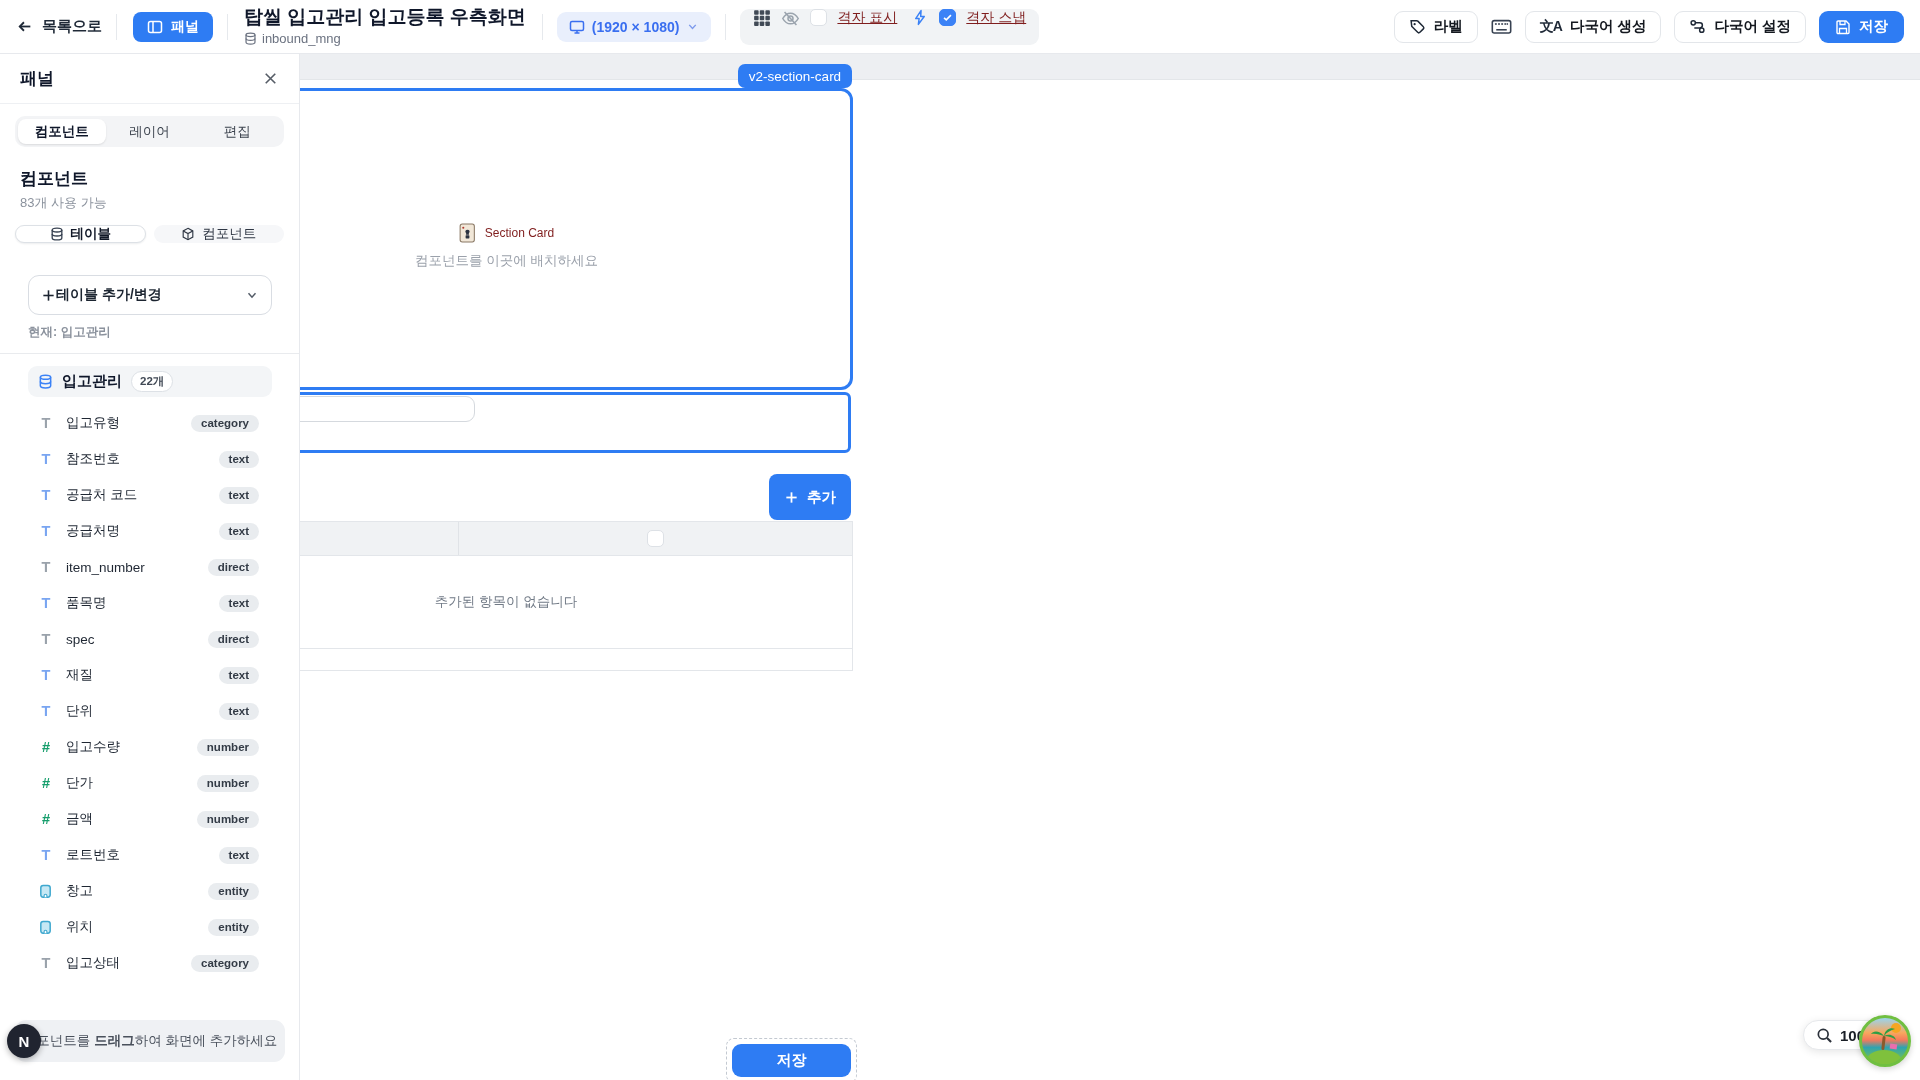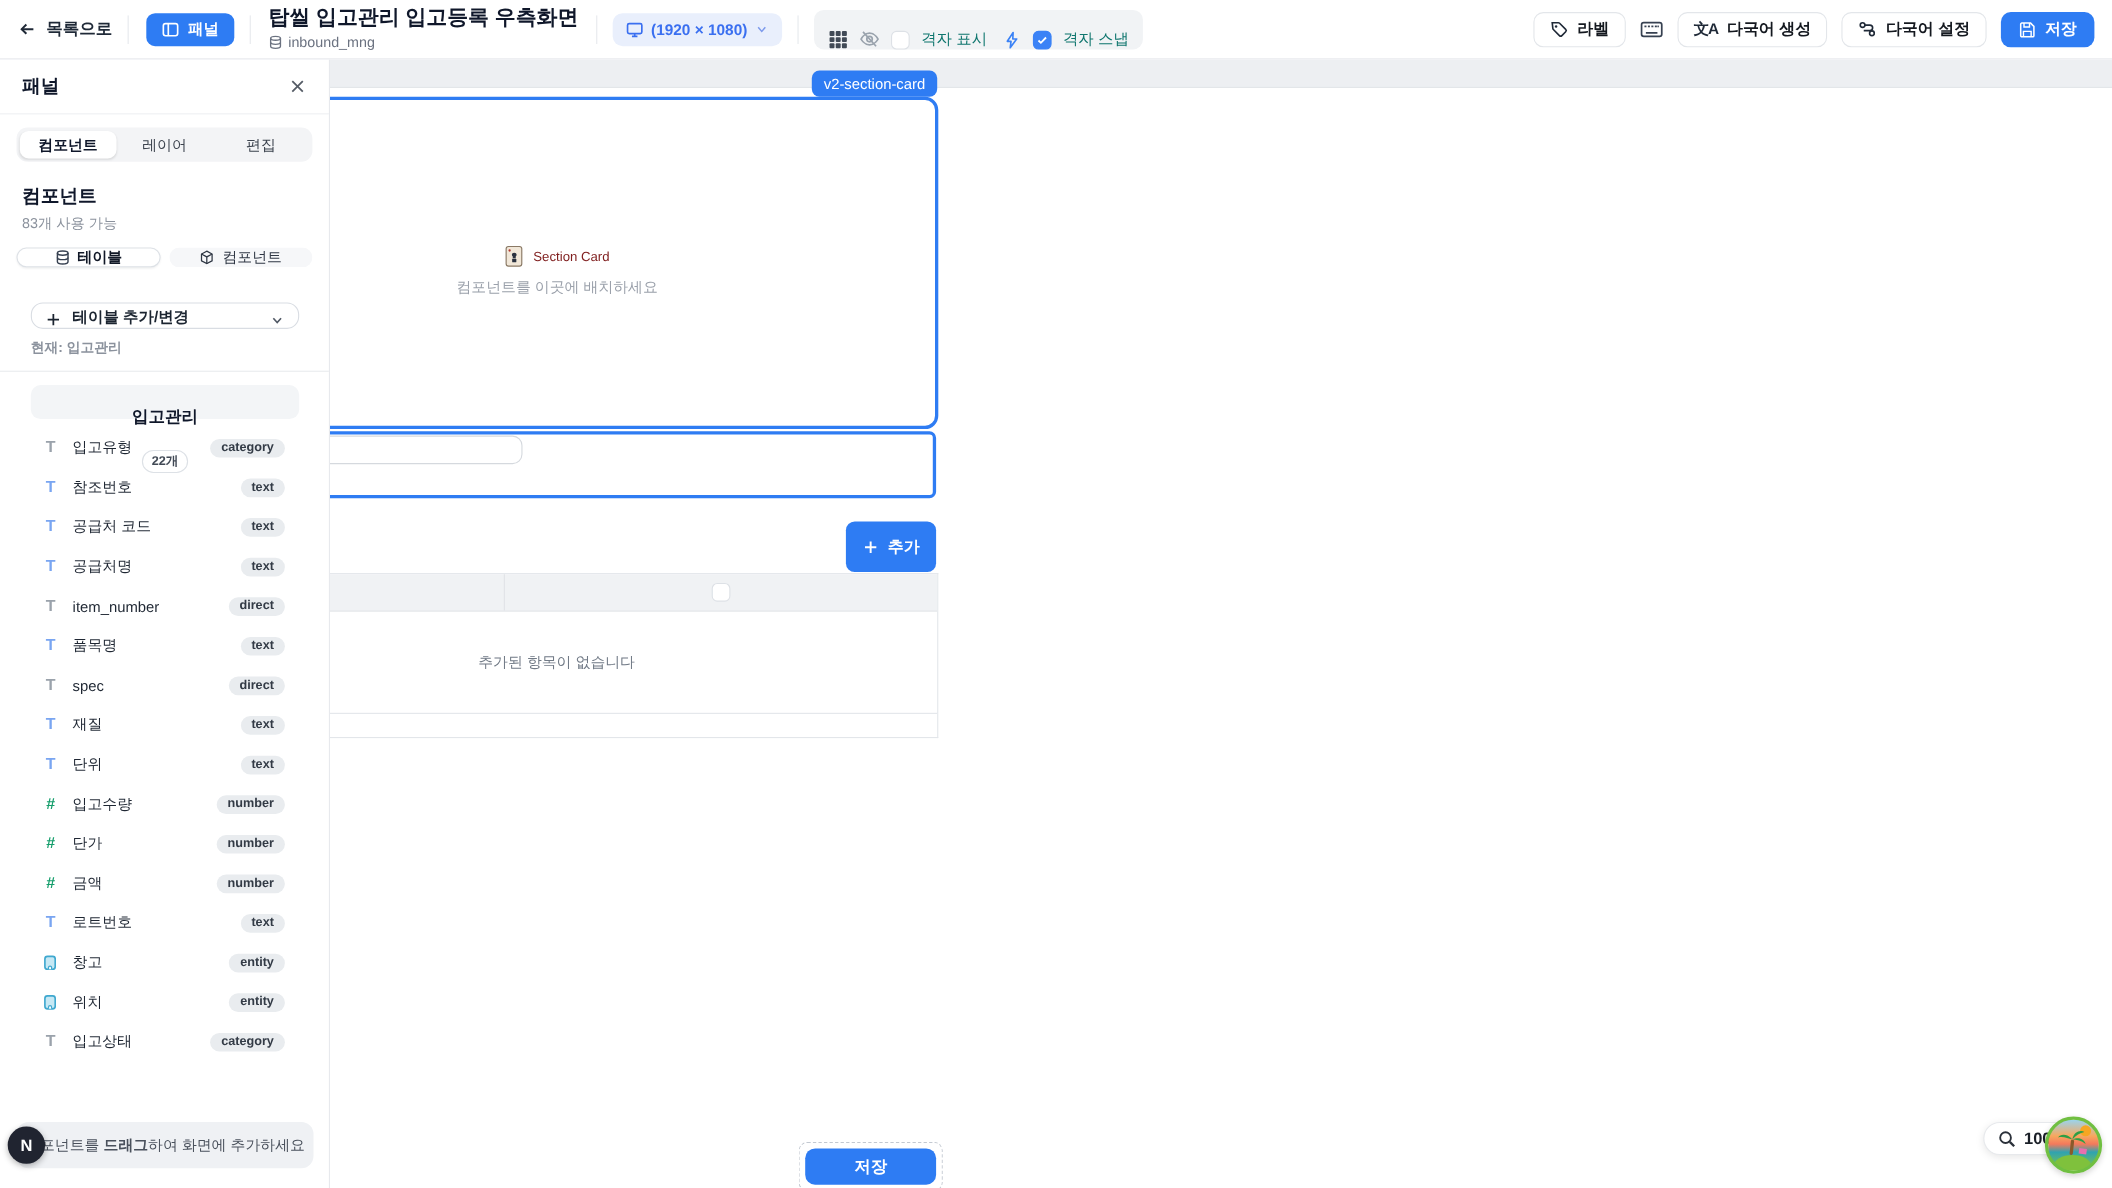--- a/index.html
+++ b/index.html
@@ -11,22 +11,22 @@
             border-bottom:1px solid #e7e9ed; display:flex; align-items:center; padding:0 16px; z-index:60; }
   .hsep { width:1px; height:26px; background:#e6e9ed; margin:0 14px; flex:none; }
   .back-btn { display:flex; align-items:center; gap:9px; font-size:15px; font-weight:600; color:#1f2937; cursor:pointer; }
   .panel-btn { display:flex; align-items:center; gap:8px; background:var(--accent); color:#fff; height:30px;
                padding:0 14px; border-radius:8px; font-size:14px; font-weight:700; cursor:pointer; margin-left:2px;}
   .title-block { display:flex; flex-direction:column; gap:3px; margin:0 2px; }
   .page-title { font-size:19px; font-weight:700; color:#0f172a; line-height:1.1; white-space:nowrap; }
   .page-sub { display:flex; align-items:center; gap:5px; font-size:13px; color:#6b7280; }
   .viewport-chip { display:flex; align-items:center; gap:7px; background:#e9effc; color:#3a6ff0; height:30px;
                    padding:0 12px; border-radius:9px; font-size:14px; font-weight:600; cursor:pointer; white-space:nowrap;}
-  .grid-group { display:flex; align-items:flex-end; gap:10px; background:#f1f3f5; height:36px; padding:0 13px;
-                border-radius:9px; font-size:14px; color:#0f766e; white-space:nowrap;}
+  .grid-group { display:flex; align-items:flex-start; gap:10px; background:#f1f3f5; height:36px; padding:0 13px;
+                border-radius:9px; font-size:14px; color:#7f1d1d; white-space:nowrap;text-decoration:underline;}
   .cb { width:17px; height:17px; border-radius:5px; background:#fff; border:1.5px solid #dde1e6; flex:none; cursor:pointer;}
   .cb.checked { background:#3b82f6; border-color:#3b82f6; display:flex; align-items:center; justify-content:center; }
   .header-right { margin-left:auto; display:flex; align-items:center; gap:13px; }
   .btn-outline { display:flex; align-items:center; gap:8px; background:#fff; border:1px solid #e3e6ea; height:32px;
                  padding:0 14px; border-radius:9px; font-size:14.5px; font-weight:600; color:#14181f; cursor:pointer; white-space:nowrap;}
   .icon-btn { background:none; border:none; cursor:pointer; display:flex; }
   .btn-primary { display:flex; align-items:center; gap:8px; background:var(--accent); border:none; color:#fff; height:32px;
                  padding:0 16px; border-radius:9px; font-size:14.5px; font-weight:700; cursor:pointer; white-space:nowrap;}
   .lang-glyph { font-size:14px; font-weight:700; color:#1f2937; letter-spacing:-1px; }
 
@@ -82,28 +82,28 @@
             align-items:center; gap:8px; padding:0 10px; background:#fff;}
   .search input { border:none; outline:none; flex:1; font-size:13.5px; color:#333; background:transparent;
                   font-family:"Liberation Sans",sans-serif;}
   .search input::placeholder { color:#9aa1ab; }
   .mode-row { margin:13px 15px 0; display:flex; gap:8px; }
   .mode-btn { flex:1; height:18px; display:flex; align-items:center; justify-content:center; gap:7px;
               border-radius:9px; font-size:13.5px; cursor:pointer; }
   .mode-btn.active { background:#fff; border:1px solid #dde1e6; box-shadow:0 1px 2px rgba(16,24,40,.08);
                      font-weight:700; color:#111827;}
   .mode-btn.inactive { background:#f6f7f9; color:#2f3744; border:1px solid transparent; }
-  .add-table-btn { margin:32px 28px 0; width:244px; height:24px; border:1.5px solid #d9dde3; border-radius:11px;
-                   background:#fff; display:flex; align-items:flex-end; padding:0 12px; gap:10px; font-size:14px;
+  .add-table-btn { margin:32px 28px 0; width:244px; height:40px; border:1.5px solid #d9dde3; border-radius:11px;
+                   background:#fff; display:flex; align-items:center; padding:0 12px; font-size:14px;
                    font-weight:600; color:#1b2430; cursor:pointer;}
   .add-table-btn .chev { margin-left:auto; }
   .current-label { margin:9px 28px 0; font-size:12.5px; color:#8b929d;font-weight:bold; }
   .panel-divider { margin-top:12px; height:1px; background:#e9ebee; }
   .group-row { margin:12px 28px 0; width:244px; height:31px; background:#f3f5f7; border-radius:9px;
-               display:flex; align-items:center; gap:20px; padding:0 10px; cursor:pointer;flex-direction:column;}
+               display:flex; align-items:center; gap:9px; padding:0 10px; cursor:pointer;}
   .group-name { font-size:15px; font-weight:700; color:#0f172a; }
   .group-badge { background:#fff; border:1px solid #dde1e6; border-radius:999px; font-size:11.5px; font-weight:700;
                  color:#414955; padding:2px 8px; }
   .fields { margin-top:8px; }
   .field-row { height:36px; display:flex; align-items:center; padding:0 40px 0 38px; cursor:grab; }
   .f-icon { width:16px; text-align:center; font-weight:700; font-size:14.5px; flex:none; }
   .f-icon.blue { color:#79a5f1; } .f-icon.gray { color:#9aa2ab; } .f-icon.num { color:#169e6c; }
   .f-label { margin-left:12px; font-size:13.5px; color:#1f2733; font-weight:500; }
   .f-badge { margin-left:auto; background:#e9ecef; color:#333b46; font-size:11.5px; font-weight:600;
              padding:2.5px 10px; border-radius:999px; }

